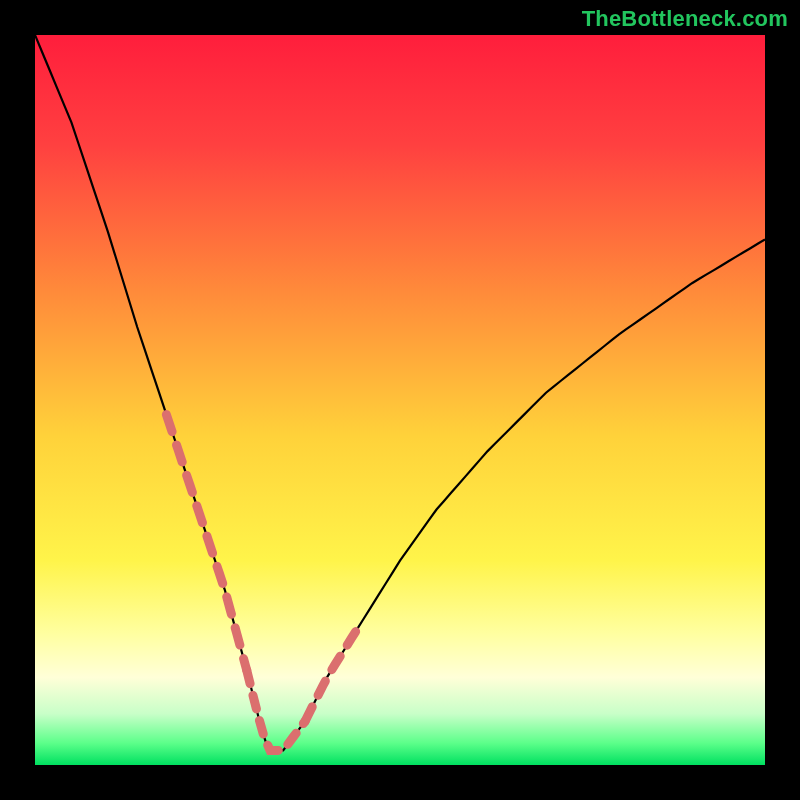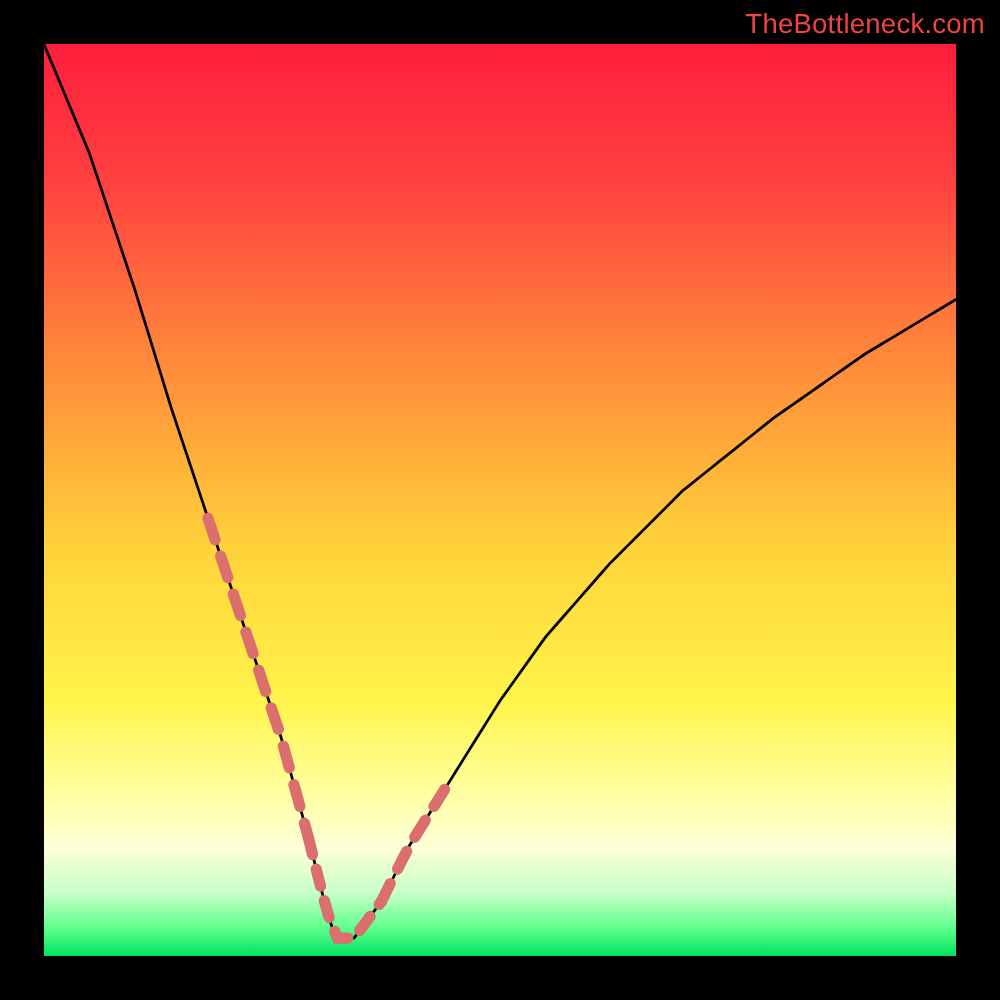--- a/index.html
+++ b/index.html
@@ -38,24 +38,24 @@
     position: absolute;
     left: 0;
     top: 0;
     width: 100%;
     height: 100%;
   }
   .watermark {
     position: absolute;
     top: 6px;
     right: 12px;
-    color: #ef4444;
+    color: #22c55e;
     font-size: 22px;
     letter-spacing: 0.2px;
-    font-weight: 400;
+    font-weight: 700;
   }
 </style>
 </head>
 <body>
 
 <div class="frame">
 
   <div class="watermark">TheBottleneck.com</div>
 
   <div class="plot-area">

